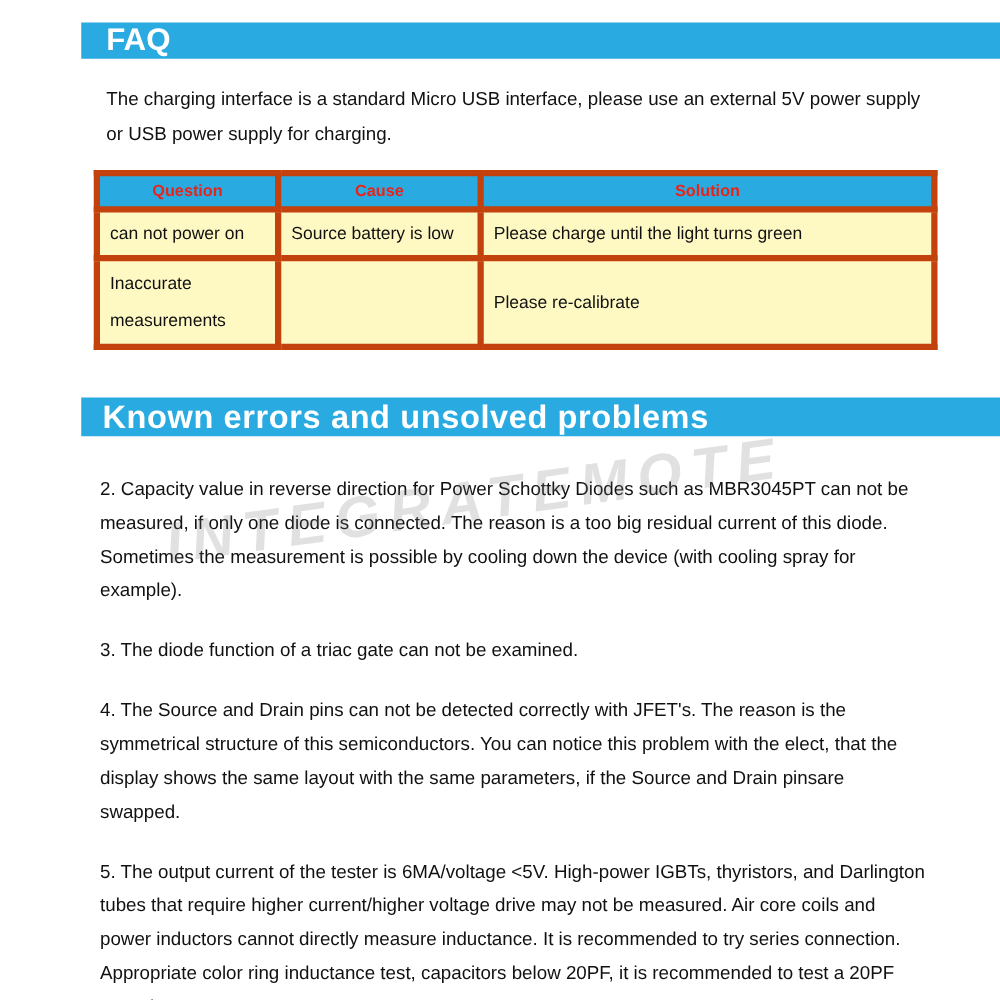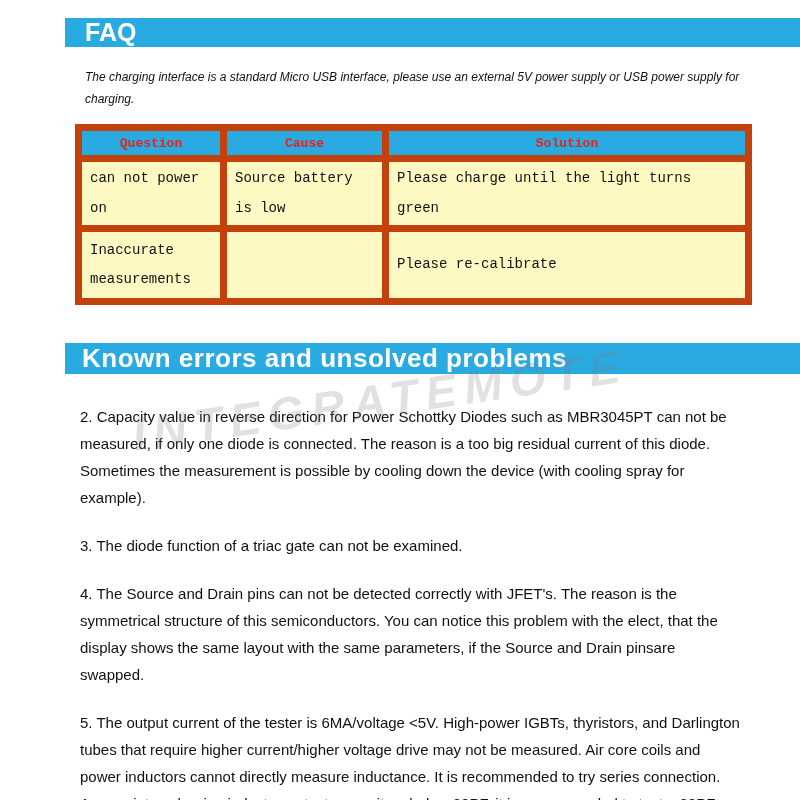--- a/index.html
+++ b/index.html
@@ -60,33 +60,31 @@
     padding: 0 32px 0 20px;
   }
   .known-header { margin-top: 38px; height: 38px; }
   .known-header .blue-banner {
     font-size: 26px;
     letter-spacing: 0.5px;
     padding: 0 26px 0 17px;
   }
   .intro {
     margin: 12px 60px 14px 85px;
-    font-size: 12px;
+    font-size: 15px;
     line-height: 1.85;
-    font-style: italic;
   }
   table.faq-table {
     border-collapse: collapse;
     margin-left: 75px;
     width: 670px;
     table-layout: fixed;
   }
   table.faq-table th, table.faq-table td {
-    border: 7px solid #c2410c;
-    font-family: Liberation Mono, monospace;
+    border: 5px solid #c2410c;
   }
   table.faq-table th {
     background: #29abe2;
     color: #e8231a;
     font-size: 13px;
     font-weight: bold;
     height: 22px;
     text-align: center;
   }
   table.faq-table td {

